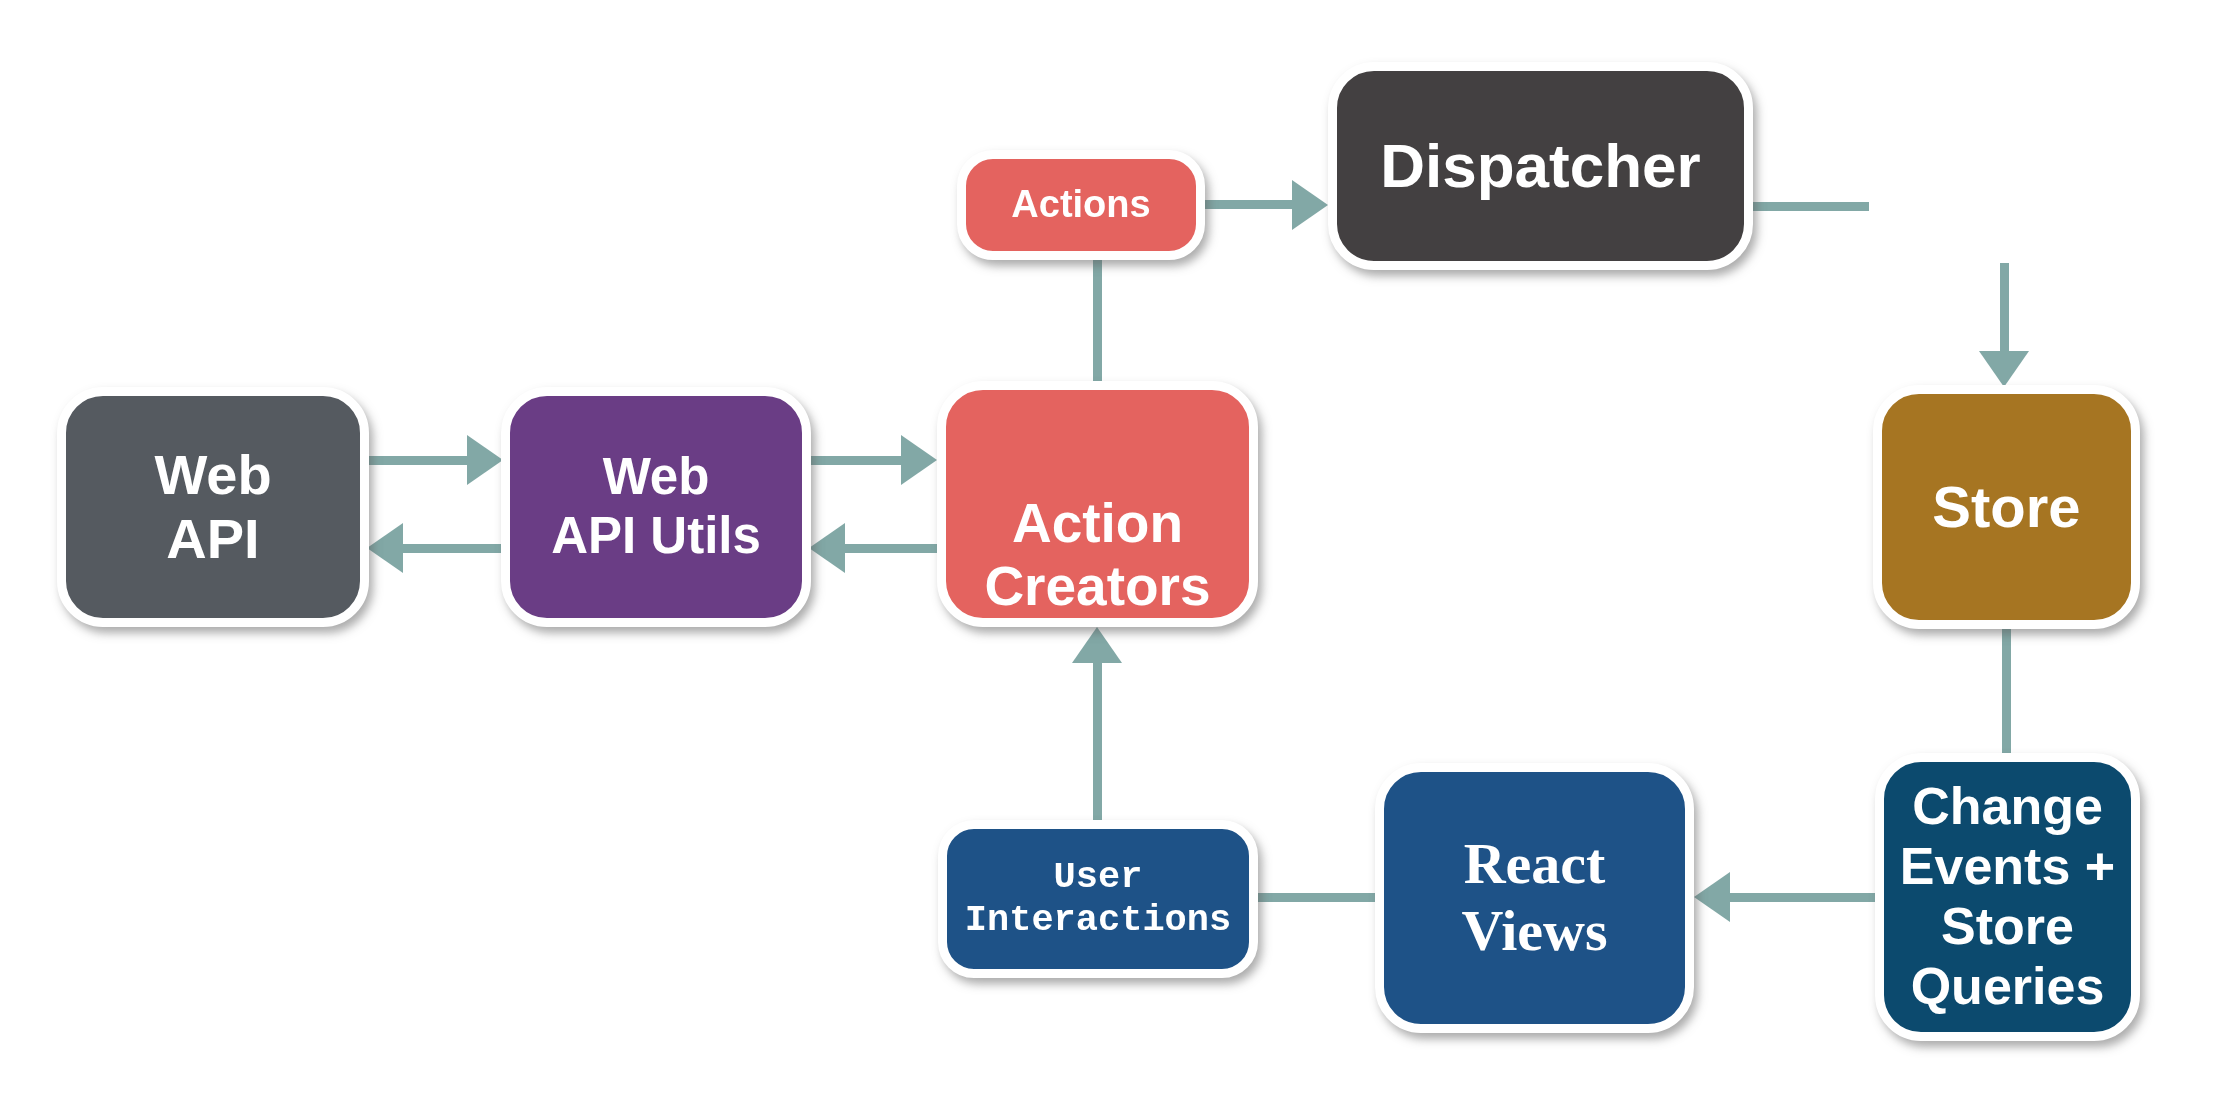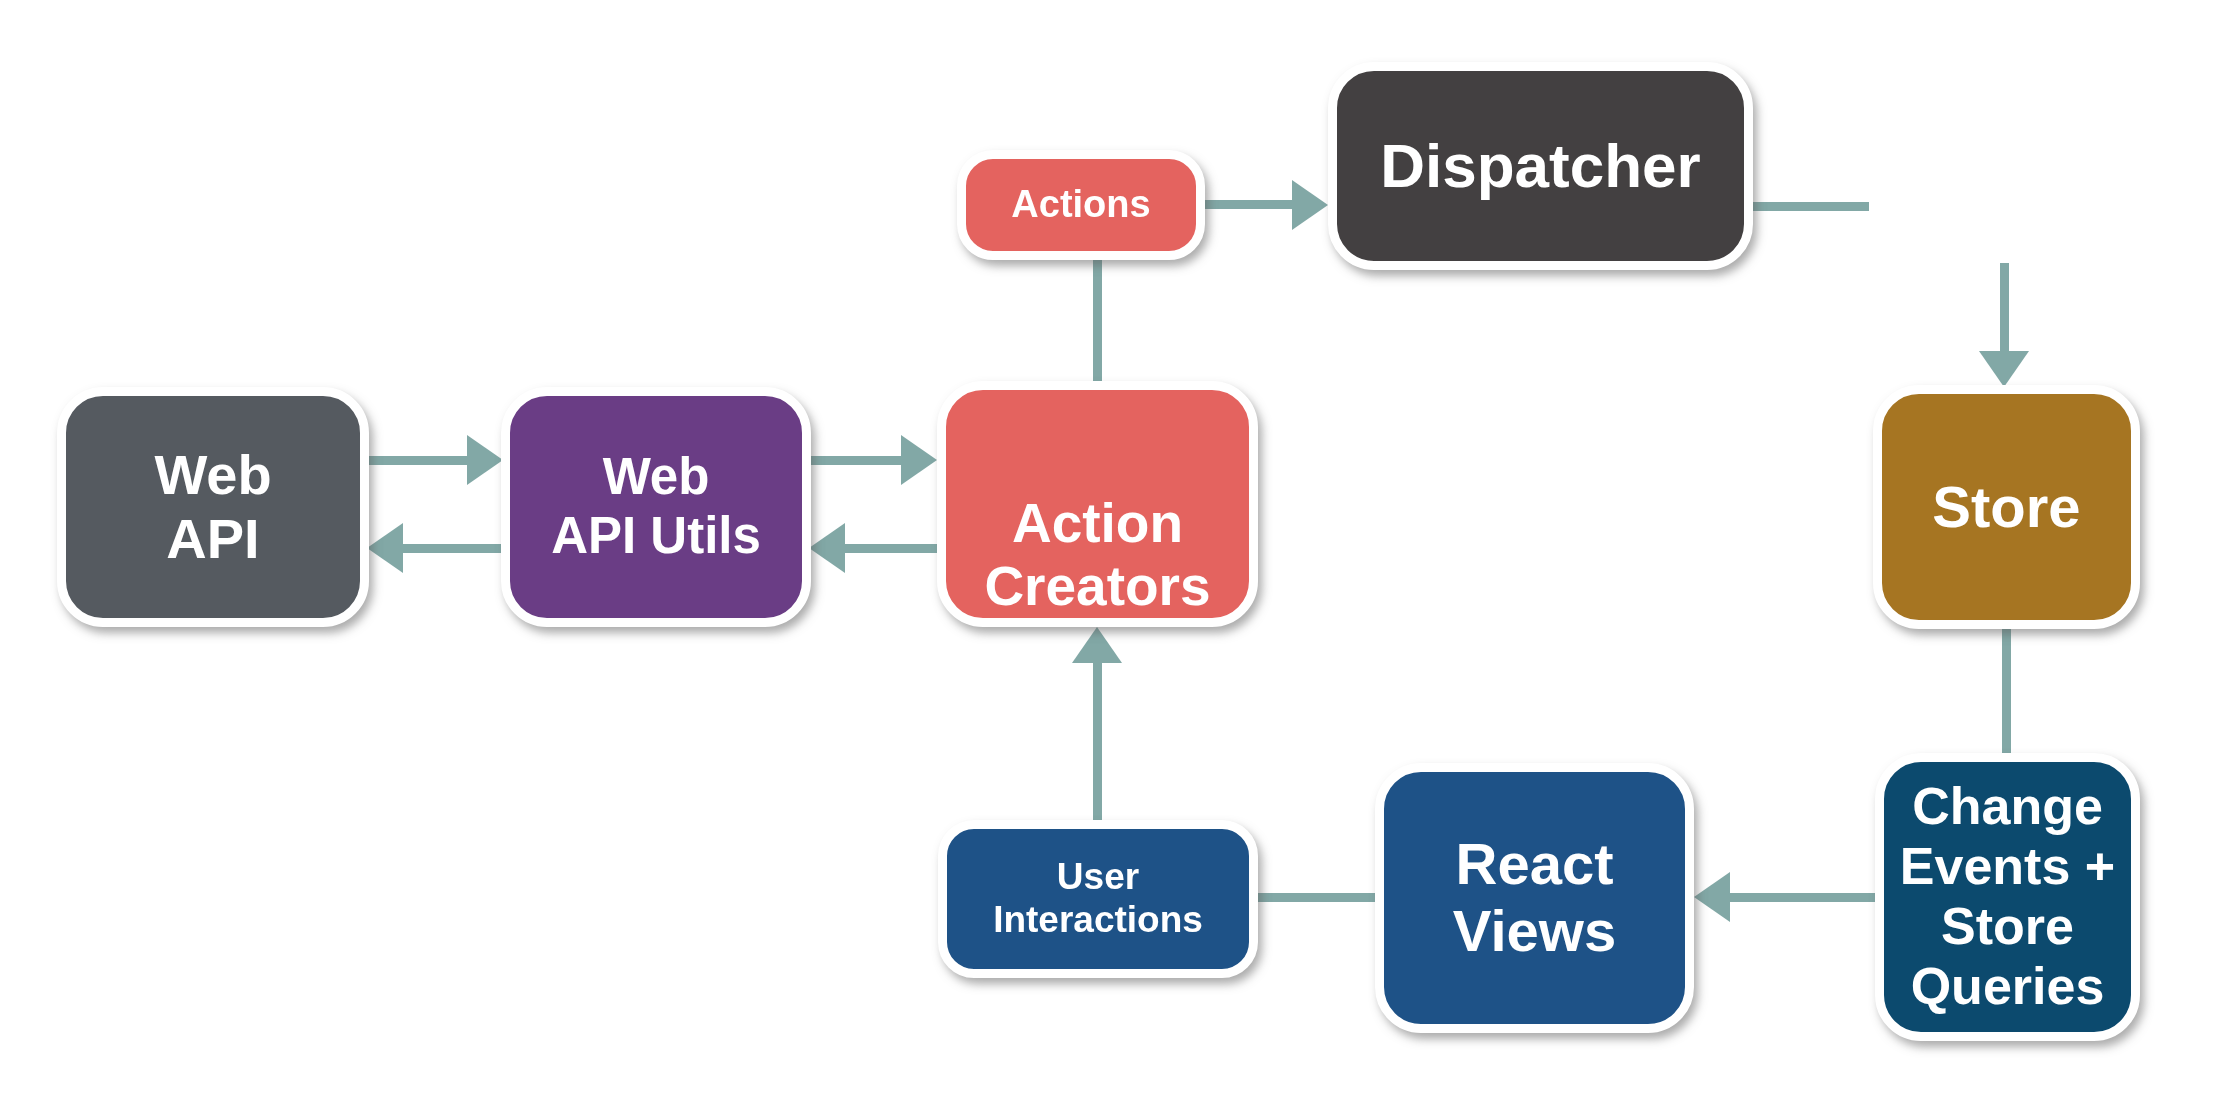--- a/index.html
+++ b/index.html
@@ -27,22 +27,22 @@
   .big{border-radius:46px;}
   .small{border-radius:36px;}
 
   .n-web-api        {left:57px;  top:387px; width:312px; height:240px; background:#555A60; font-size:56px;}
   .n-web-api-utils  {left:501px; top:387px; width:310px; height:240px; background:#6A3D85; font-size:51px;}
   .n-action-creators{left:937px; top:381px; width:321px; height:246px; background:#E4635F; font-size:55px;align-items:flex-end;}
   .n-actions        {left:957px; top:150px; width:248px; height:110px; background:#E4635F; font-size:38px;}
   .n-dispatcher     {left:1328px;top:62px;  width:425px; height:208px; background:#434041; font-size:62px;}
   .n-callbacks      {left:1869px;top:147px; width:272px; height:118px; background:#A67522; font-size:40px;}
   .n-store          {left:1873px;top:385px; width:267px; height:244px; background:#A67522; font-size:58px;}
-  .n-user-inter     {left:938px; top:820px; width:320px; height:158px; background:#1E5287; font-size:37px;}
-  .n-react-views    {left:1375px;top:763px; width:319px; height:270px; background:#1E5287; font-size:58px;}
+  .n-user-inter     {left:938px; top:820px; width:320px; height:158px; background:#1E5287; font-size:37px;font-family:Liberation Mono, monospace;}
+  .n-react-views    {left:1375px;top:763px; width:319px; height:270px; background:#1E5287; font-size:58px;font-family:Liberation Serif, serif;}
   .n-change-events  {left:1875px;top:753px; width:265px; height:288px; background:#0c4a6e; font-size:52px;}
 
   
   .hline{position:absolute;height:9px;background:var(--teal);}
   .vline{position:absolute;width:9px;background:var(--teal);}
   .arrow{position:absolute;width:0;height:0;}
   .arrow.right{border-top:25px solid transparent;border-bottom:25px solid transparent;border-left:36px solid var(--teal);}
   .arrow.left {border-top:25px solid transparent;border-bottom:25px solid transparent;border-right:36px solid var(--teal);}
   .arrow.up   {border-left:25px solid transparent;border-right:25px solid transparent;border-bottom:36px solid var(--teal);}
   .arrow.down {border-left:25px solid transparent;border-right:25px solid transparent;border-top:36px solid var(--teal);}

